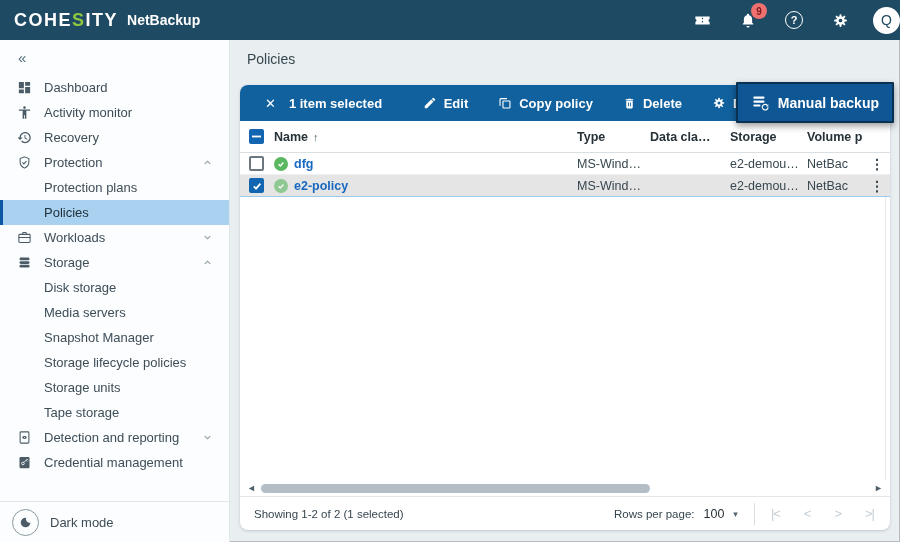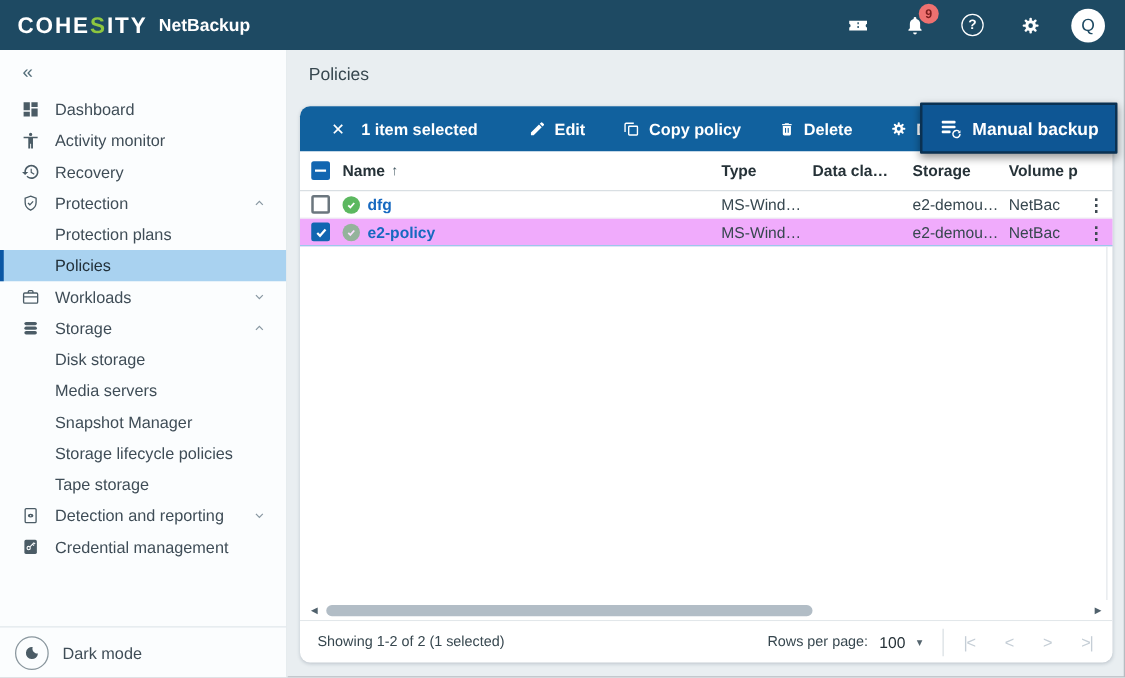--- a/index.html
+++ b/index.html
@@ -7,21 +7,21 @@
   body {
     font-family:"Liberation Sans", sans-serif;
     background:#e9eef1;
     position:relative;
     overflow:hidden;
     box-shadow: inset 0 0 0 1px #b6bcc1;
   }
   
   .app-header {
     height:40px; background:#1e4a63; display:flex; align-items:center;
-    padding:0 16px 0 14px; color:#fff;
+    padding:0 0 0 14px; color:#fff;
   }
   .logo { font-size:18px; font-weight:700; letter-spacing:1.5px; white-space:nowrap; }
   .logo .green { color:#8dc63f; }
   .product { margin-left:9px; font-size:14px; font-weight:700; }
   .spacer { flex:1; }
   .hicon { width:22px; height:22px; margin-left:24px; display:flex; align-items:center; justify-content:center; color:#fff; position:relative; cursor:pointer; }
   .badge {
     position:absolute; top:-6px; right:-8px; min-width:16px; height:16px;
     background:#ee7170; color:#7c1d1d; font-size:10px; font-weight:700;
     border-radius:50%; display:flex; align-items:center; justify-content:center; padding:0 3px;
@@ -73,21 +73,21 @@
     box-shadow:0 3px 7px rgba(0,0,0,.4);
     display:flex; align-items:center; gap:8px; padding:0 13px;
     color:#fff; font-size:14px; font-weight:700; cursor:pointer; white-space:nowrap;
   }
   
   .tgrid { display:grid; grid-template-columns:34px 20px 1fr 73px 80px 77px 57px 26px; align-items:center; }
   .thead { height:32px; border-bottom:1px solid #d9dfe3; font-weight:700; font-size:12.5px; color:#263238; flex-shrink:0; }
   .thead .name-h { grid-column:2 / 4; display:flex; align-items:center; gap:5px; }
   .sort-arrow { font-size:11px; color:#455a64; }
   .trow { height:22px; font-size:12.5px; color:#37474f; border-bottom:1px solid #edf0f2; cursor:pointer; }
-  .trow.selected { background:#f0abfc; border-bottom-color:#9cc8ea; }
+  .trow.selected { background:#e5e5e5; border-bottom-color:#9cc8ea; }
   .cell { overflow:hidden; white-space:nowrap; }
   .name-link { color:#1769c0; font-weight:700; }
   .cbx { width:15px; height:15px; border-radius:2px; margin-left:9px; display:flex; align-items:center; justify-content:center; cursor:pointer; }
   .cbx.blue { background:#1266b1; }
   .cbx.empty { border:2px solid #6b767e; background:#fff; }
   .status-ic { width:14px; height:14px; border-radius:50%; background:#5cb860; display:flex; align-items:center; justify-content:center; }
   .trow.selected .status-ic { opacity:.62; }
   .kebab { color:#3e4a52; font-size:14px; font-weight:700; text-align:center; cursor:pointer; letter-spacing:0; }
   .tbody-space { flex:1; position:relative; }
   .v-track { position:absolute; top:0; bottom:0; right:4px; width:1px; background:#e3e8ec; }
@@ -240,20 +240,23 @@
         <span class="nlabel">Disk storage</span>
       </div>
       <div class="nav-item sub">
         <span class="nlabel">Media servers</span>
       </div>
       <div class="nav-item sub">
         <span class="nlabel">Snapshot Manager</span>
       </div>
       <div class="nav-item sub">
         <span class="nlabel">Storage lifecycle policies</span>
+      </div>
+      <div class="nav-item sub">
+        <span class="nlabel">Storage units</span>
       </div>
       <div class="nav-item sub">
         <span class="nlabel">Tape storage</span>
       </div>
 
 
       <div class="nav-item">
         <span class="nicon">
             <svg width="15" height="15" viewBox="0 0 24 24" fill="none" stroke="currentColor" stroke-width="1.7">
               <rect x="5" y="3" width="14" height="18" rx="1.5"></rect>

